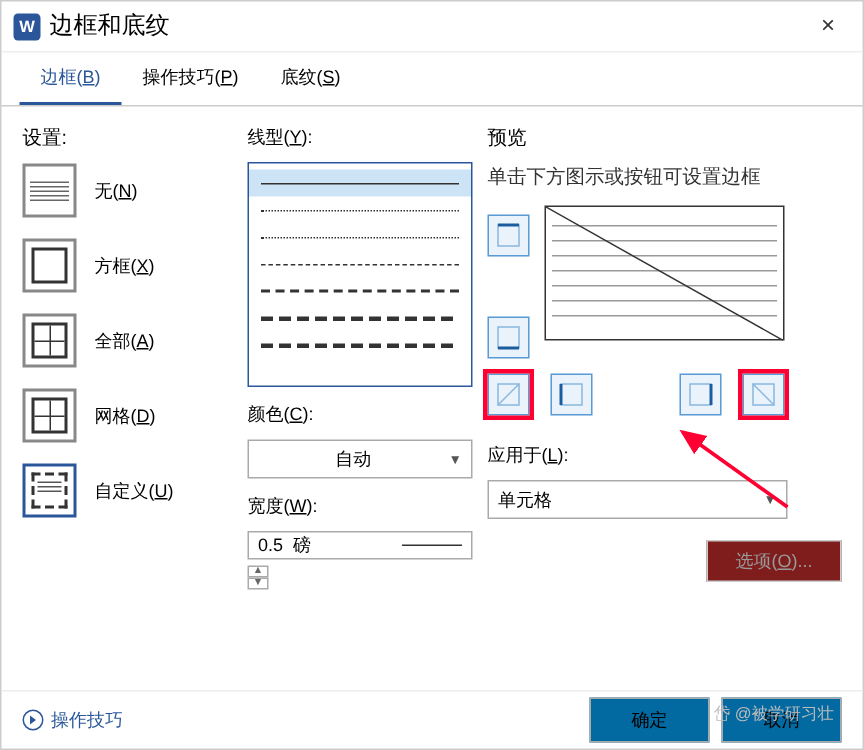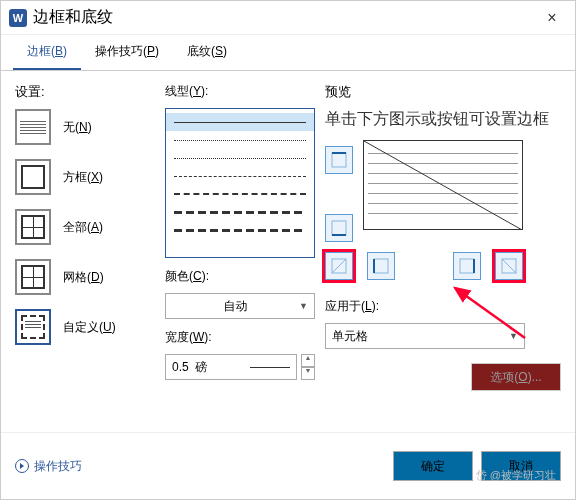--- a/index.html
+++ b/index.html
@@ -34,39 +34,39 @@
 .line-item { height: 18px; display: flex; align-items: center; padding: 0 8px; }
 .line-item.sel { background: #cde4f7; }
 .solid { width:100%; border-top: 1px solid #333; }
 .dotted { width:100%; border-top: 1px dotted #333; }
 .dashed { width:100%; border-top: 1px dashed #333; }
 .ldash { width:100%; border-top: 2px dashed #333; }
 .ddash { width:100%; height:3px; background-image:repeating-linear-gradient(to right,#333 0 8px,transparent 8px 12px); }
 .select-row { margin: 6px 0 10px; }
 .select { width: 100%; height: 26px; border: 1px solid #aaa; background:#fff; display:flex; align-items:center; padding:0 6px; justify-content:space-between; }
 .caret { font-size: 9px; color:#555; }
-.width-row { display:flex; gap:4px; }
+.width-row { display:flex; gap:4px;flex-direction:column; }
 .width-input { flex:1; height:26px; border:1px solid #aaa; display:flex; align-items:center; padding:0 6px; justify-content:space-between; }
 .spinner { width:14px; display:flex; flex-direction:column; }
 .spinner div{flex:1;font-size:7px;text-align:center;color:#666;line-height:6px;border:1px solid #aaa;}
-.preview-hint { font-size: 16px; margin-bottom: 10px; color:#333; }
+.preview-hint { font-size: 13px; margin-bottom: 10px; color:#333; }
 .preview-row { display:flex; gap:10px; }
 .preview-btns-v { display:flex; flex-direction:column; gap:40px; padding-top:6px;}
 .pbtn { width:28px; height:28px; border:1px solid #5b9bd5; background:#eaf3fb; display:flex; align-items:center; justify-content:center; position:relative; }
 .pbtn svg{width:18px;height:18px;}
 .preview-box { width: 160px; height: 90px; border: 1px solid #333; background:#fff; position:relative; }
 .preview-box .hl{position:absolute;left:4px;right:4px;height:1px;background:#999;}
 .diag{position:absolute;inset:0;}
 .preview-btns-h { display:flex; gap:14px; margin-top:10px; align-items:center; }
 .pbtn.hl-red { outline: 3px solid #f03; }
 .apply-row { margin-top: 18px; }
 .apply-select { width: 200px; height:26px; border:1px solid #aaa; display:flex; align-items:center; justify-content:space-between; padding:0 6px; }
 .option-btn { margin-top:14px; float:right; width:90px; height:28px; border:1px solid #ccc; background:#7f1d1d; color:#999; display:flex; align-items:center; justify-content:center; }
 .arrow { position:absolute; }
-.footer { display:flex; align-items:center; padding:18px 14px; border-top:1px solid #eee; }
+.footer { display:flex; align-items:center; padding:4px 14px; border-top:1px solid #eee; }
 .tips { color:#2b579a; display:flex; align-items:center; gap:5px; flex:1; }
 .tips-ic{width:14px;height:14px;border:1.5px solid #2b579a;border-radius:50%;position:relative;}
 .tips-ic::after{content:"";position:absolute;width:0;height:0;border-left:4px solid #2b579a;border-top:3px solid transparent;border-bottom:3px solid transparent;left:4px;top:3px;}
 .btn { width:80px; height:30px; border:1px solid #aaa; display:flex; align-items:center; justify-content:center; margin-left:8px; background:#0369a1; }
 .watermark{position:absolute;right:20px;bottom:17px;color:#bbb;font-size:11px;}
 </style>
 </head>
 <body>
 
 <div class="dialog">

